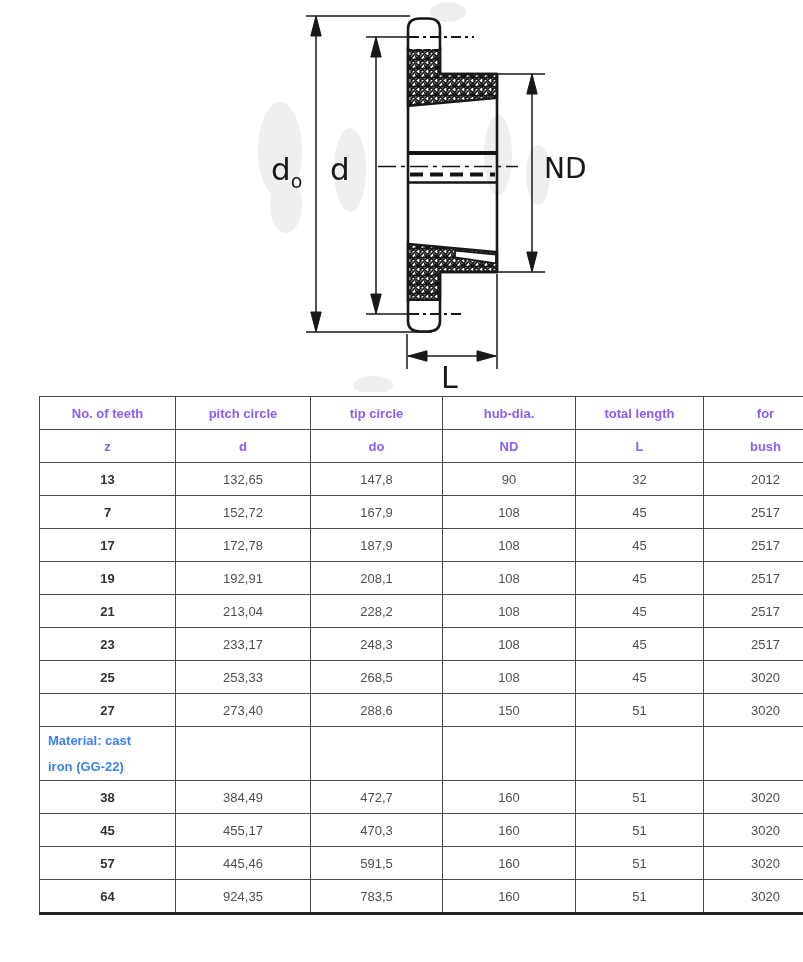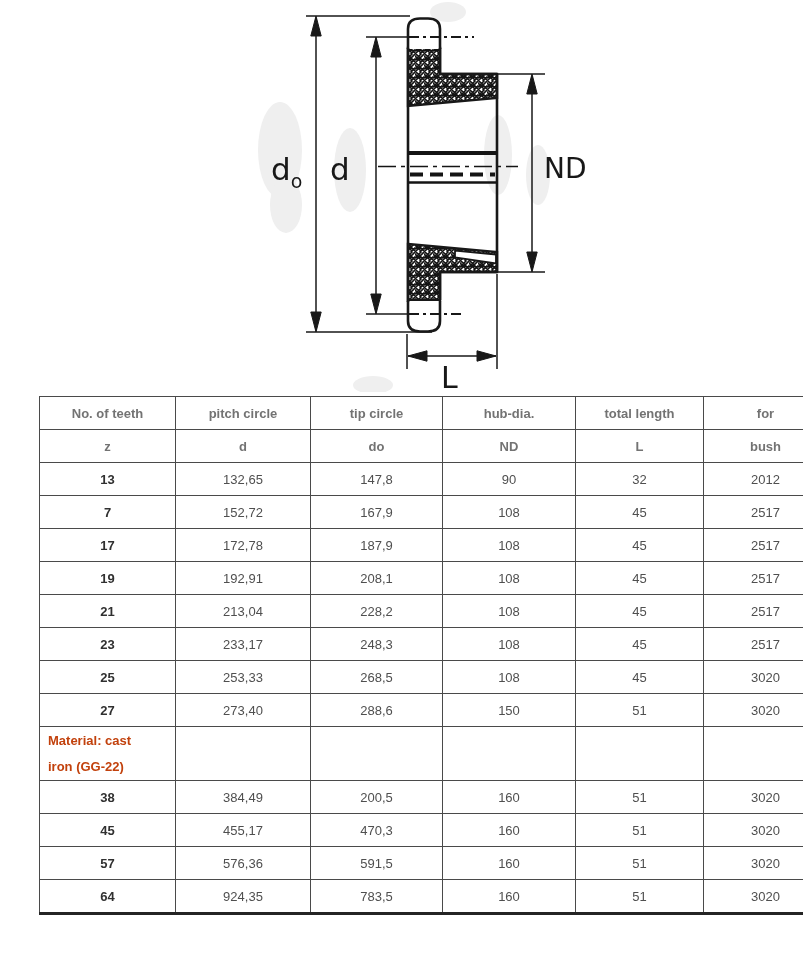--- a/index.html
+++ b/index.html
@@ -30,30 +30,30 @@
     border:1px solid #4a4a4a;
     text-align:center;
     vertical-align:middle;
     font-size:13px;
     height:32px;
     padding:0 3px;
     overflow:hidden;
   }
   table.spec thead th {
     font-weight:bold;
-    color:#737373;
+    color:#8b5cf6;
   }
   table.spec td { color:#4f4f4f; font-weight:normal; }
   table.spec td.col-first { font-weight:bold; color:#303030; }
   table.spec tr.material-row td { height:53px; }
   table.spec td.material-note {
     text-align:left;
     padding-left:8px;
     font-weight:bold;
-    color:#c2410c;
+    color:#3b82f6;
     white-space:pre-line;
     line-height:26px;
   }
 </style>
 </head>
 <body>
 
 <div class="page">
 
   <div class="drawing-wrap">
@@ -239,36 +239,36 @@
 iron (GG-22)</td>
           <td></td>
           <td></td>
           <td></td>
           <td></td>
           <td></td>
         </tr>
         <tr>
           <td class="col-first">38</td>
           <td>384,49</td>
-          <td>200,5</td>
+          <td>472,7</td>
           <td>160</td>
           <td>51</td>
           <td>3020</td>
         </tr>
         <tr>
           <td class="col-first">45</td>
           <td>455,17</td>
           <td>470,3</td>
           <td>160</td>
           <td>51</td>
           <td>3020</td>
         </tr>
         <tr>
           <td class="col-first">57</td>
-          <td>576,36</td>
+          <td>445,46</td>
           <td>591,5</td>
           <td>160</td>
           <td>51</td>
           <td>3020</td>
         </tr>
         <tr>
           <td class="col-first">64</td>
           <td>924,35</td>
           <td>783,5</td>
           <td>160</td>

